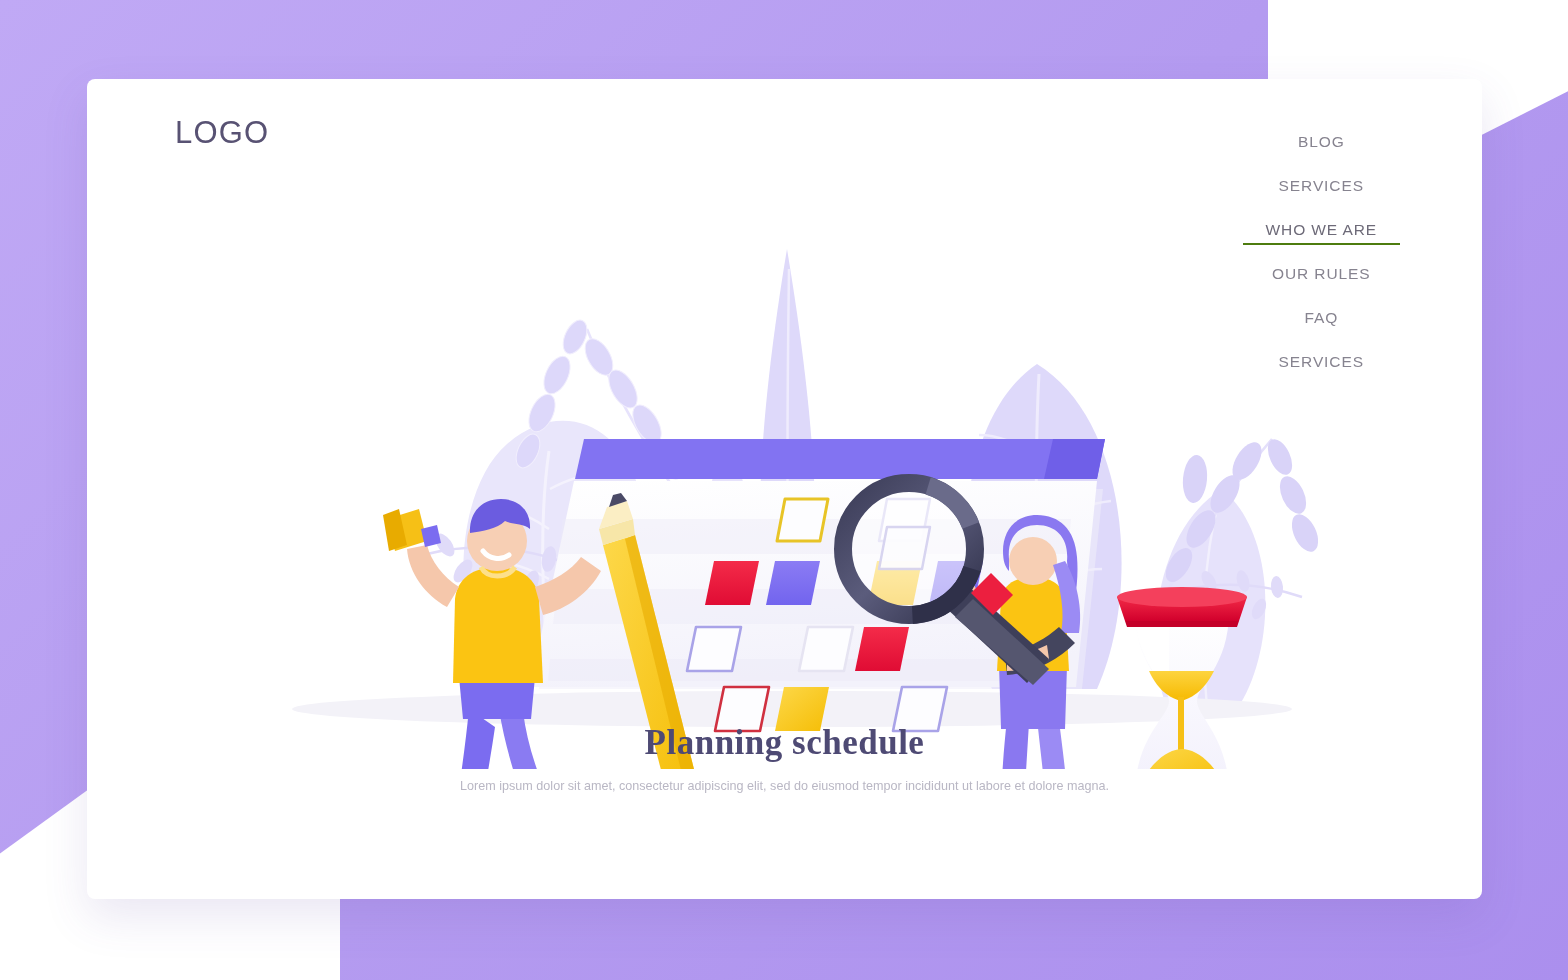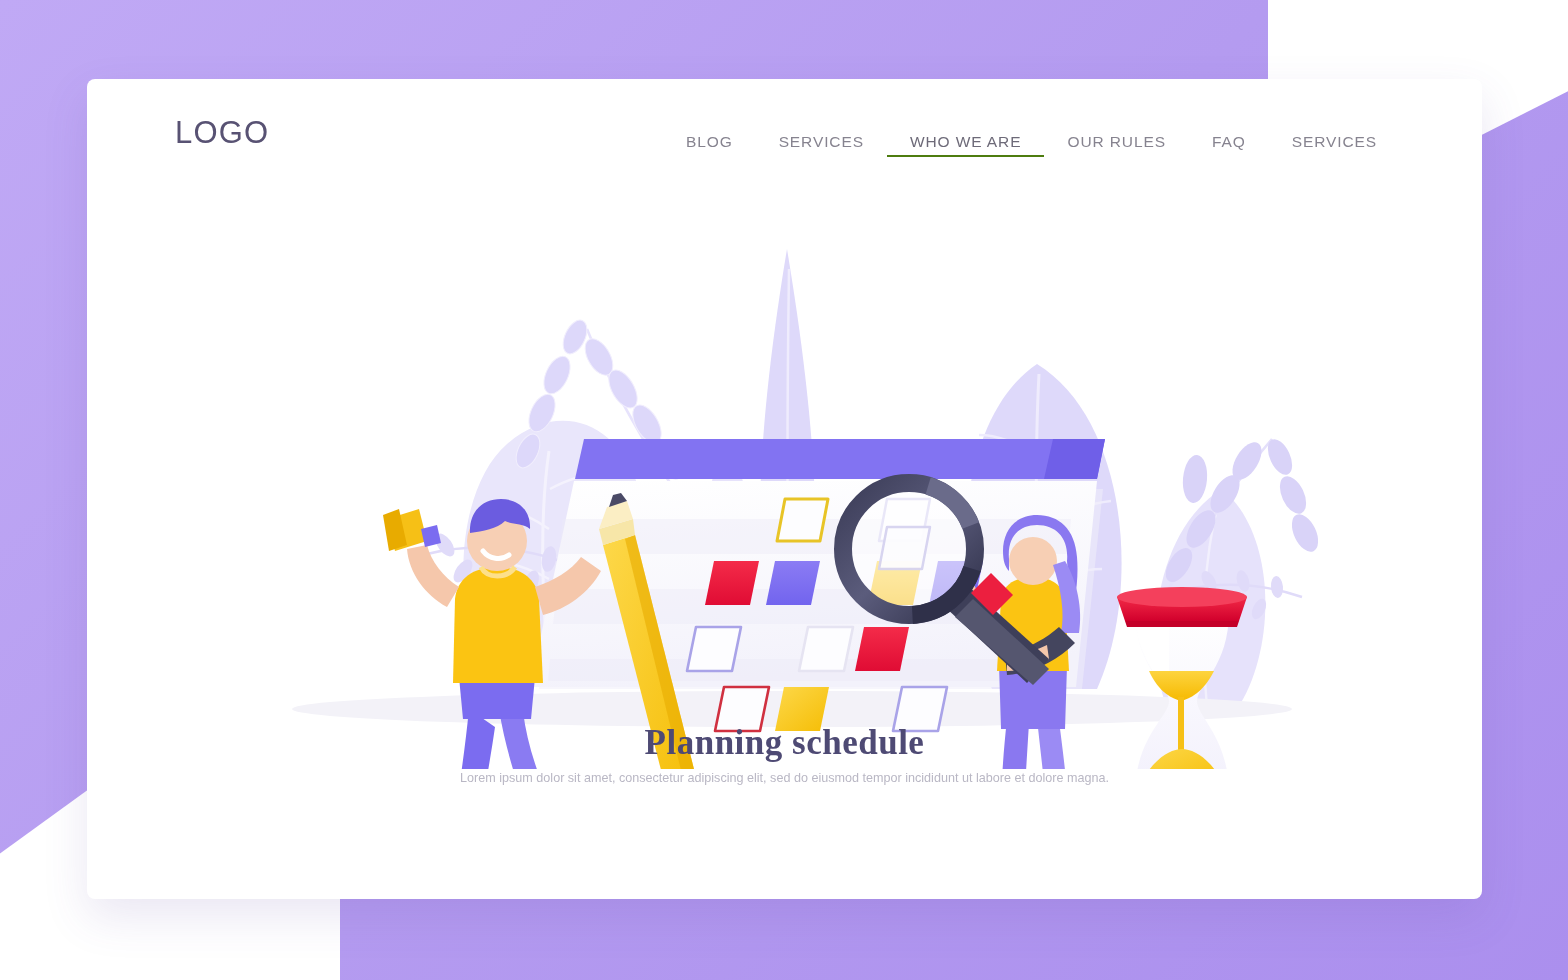--- a/index.html
+++ b/index.html
@@ -39,21 +39,21 @@
   #header{
     position:absolute;left:0;top:0;width:100%;height:140px;
     display:flex;align-items:center;
   }
   #logo{
     position:absolute;left:88px;top:36px;
     font-size:31px;letter-spacing:1.2px;color:#585273;font-weight:400;
   }
   #nav{
     position:absolute;right:82px;top:50px;
-    display:flex;align-items:center;gap:0px;
+    display:flex;align-items:center;gap:16px;flex-direction:column;
   }
   .nav-item{
     font-size:15.5px;letter-spacing:.9px;color:#86838f;
     padding:4px 23px;white-space:nowrap;cursor:pointer;
     border-bottom:2px solid transparent;
   }
   .nav-item.active{
     color:#6d6a78;border-bottom:2px solid #4d7c0f;
   }
 
@@ -63,21 +63,21 @@
   }
   #stage svg{display:block;}
 
   
   #caption{position:absolute;left:0;top:644px;width:100%;text-align:center;}
   #title{
     font-family:"Liberation Serif", serif;
     font-size:35px;font-weight:bold;color:#4e4a74;letter-spacing:.5px;
   }
   #subtitle{
-    margin-top:6px;font-size:12.6px;line-height:1.55;color:#b9b7c4;
+    margin-top:14px;font-size:12.6px;line-height:1.55;color:#b9b7c4;
     font-weight:400;
   }
 </style>
 </head>
 <body>
 
 <div id="bg-purple"></div>
 <div id="corner-tr2"></div>
 <div id="corner-bl"></div>
 

